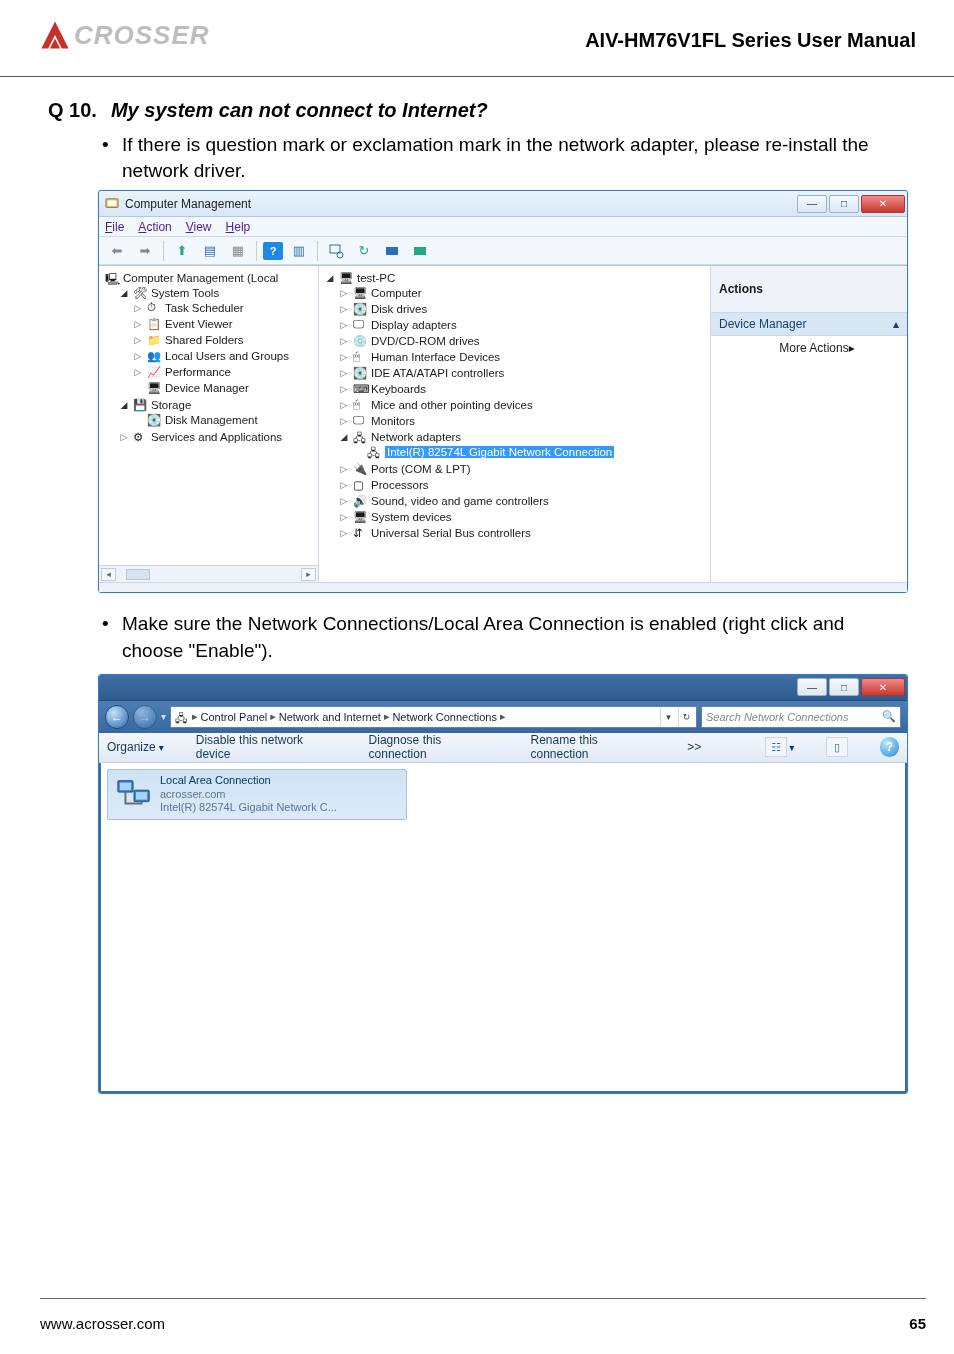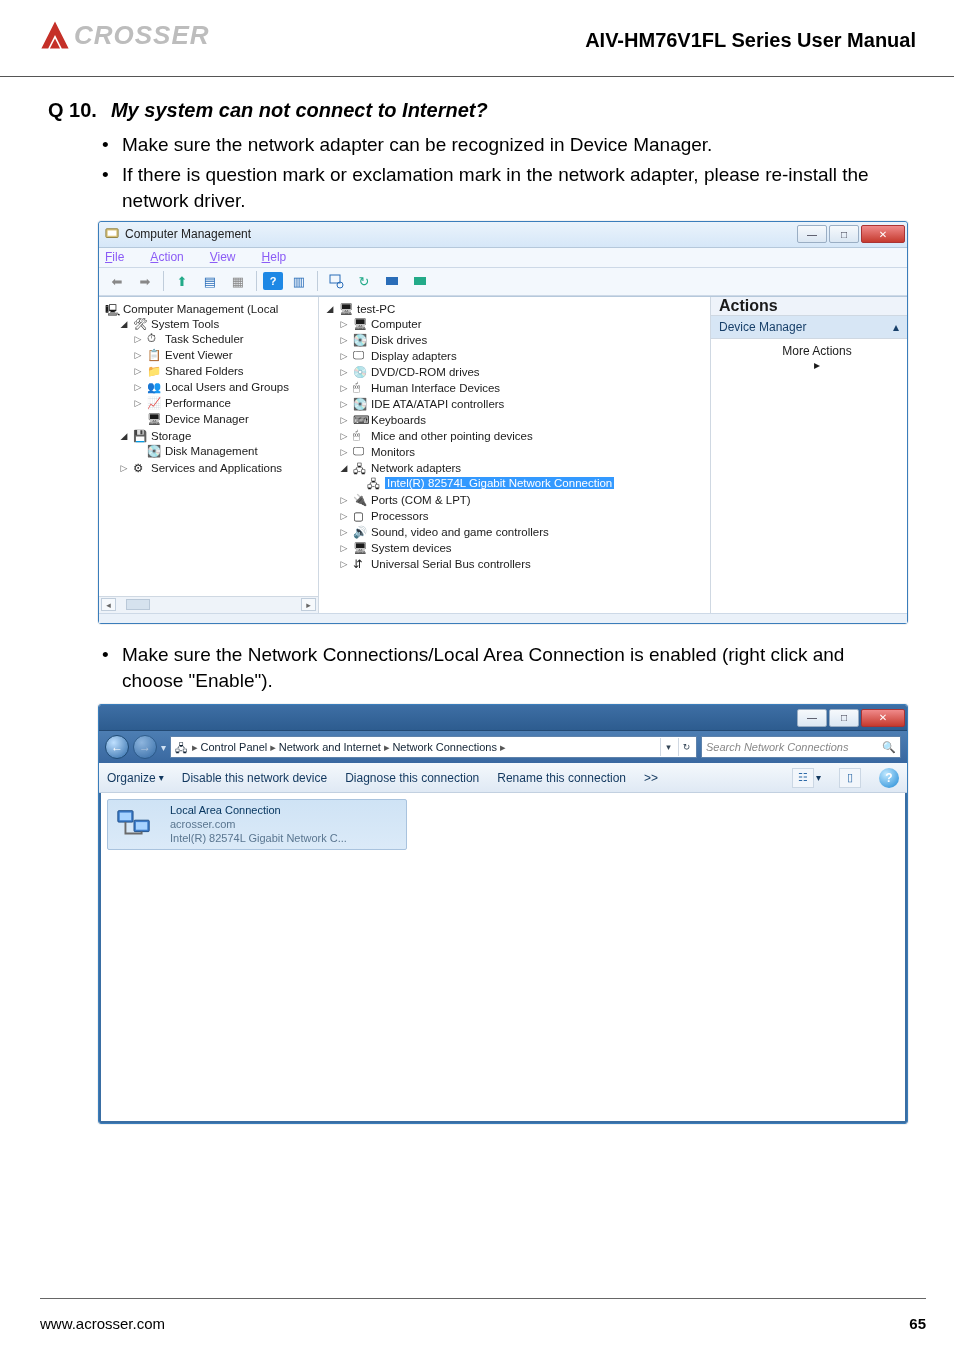--- a/index.html
+++ b/index.html
@@ -121,22 +121,22 @@
     width: 44px;
     background: linear-gradient(#f08a8a,#c53a2e);
     color:#fff; border-color:#a33;
   }
 
   .menubar {
     height: 20px;
     background:#f3f8fd;
     border-bottom:1px solid #cdd9e7;
     display:flex; align-items:center;
-    padding-left:6px; gap:26px;
-    font-size:12px; color:#8b5cf6;
+    padding-left:6px; gap:14px;
+    font-size:12px; color:#4c1d95;
   }
   .menubar span .ul { text-decoration: underline; }
 
   .toolbar {
     height: 28px;
     background:#f3f8fd;
     border-bottom:1px solid #cdd9e7;
     display:flex; align-items:center; gap:4px;
     padding-left:6px;
   }
@@ -182,34 +182,33 @@
   }
   .cm-left-scroll .arrow-btn {
     width:15px; height:13px; border:1px solid #c0cddb; background:#f6f9fc;
     display:flex;align-items:center;justify-content:center;
   }
   .cm-left-scroll .thumb { width:24px; height:11px; background:#d6e2ee; border:1px solid #b9c8d8; margin-left:10px;}
 
   .actions-head {
     background:#eef3fa;
     border-bottom:1px solid #cfd8e2;
-    padding:0 8px; font-weight:bold; font-size:16px;
+    padding:16px 8px; font-weight:bold; font-size:12px;
   }
   .actions-sub {
     background:#d7e6f5;
     border-bottom:1px solid #cfd8e2;
     padding:4px 8px;
     display:flex; justify-content:space-between; align-items:center;
     font-size:12px; color:#18406a;
   }
   .actions-item {
     padding:5px 8px 5px 24px;
     display:flex; justify-content:center; align-items:center;
     font-size:12px;
-    flex-direction:column;
   }
 
   .cm-status { height:10px; background:#eaf1f9; border-top:1px solid #cdd9e7;}
 
   
   .nc-window {
     margin-top: 10px;
     width: 810px;
     border: 1px solid #3a7dbb;
     border-radius: 3px;
@@ -260,21 +259,21 @@
     padding:0 4px;
     font-size:11px; color:#888; font-style:italic;
   }
   .search-box .mag { color:#2d6aa8; font-style:normal;}
 
   .nc-toolbar {
     height:30px;
     background: linear-gradient(#f4f8fc, #dfe9f4);
     border-bottom:1px solid #c2d0e0;
     display:flex; align-items:center;
-    padding: 0 8px; gap:18px;
+    padding: 0 8px; gap:32px;
     font-size:12px; color:#12385f;
   }
   .nc-toolbar .org { display:flex; align-items:center; gap:3px;}
   .nc-toolbar .spacer { flex:1; }
   .nc-toolbar .chev { font-size:10px; color:#12385f; }
   .nc-toolbar .ricon {
     width:22px; height:20px; border:1px solid #cbd7e4; background:#f2f6fb;
     display:flex;align-items:center;justify-content:center;font-size:11px;color:#2d6aa8;
   }
   .nc-toolbar .help {
@@ -287,21 +286,21 @@
 
   .nc-body {
     height: 330px;
     background:#fff;
     border:2px solid #3a6ea3;
     border-top:none;
     padding:6px;
   }
   .lac-tile {
     width: 300px;
-    display:flex; gap:16px;
+    display:flex; gap:6px;
     background: linear-gradient(180deg, #cfe3f5 0%, #dbeaf8 100%);
     border:1px solid #a9c3de;
     border-radius:2px;
     padding:4px 6px;
   }
   .lac-icon {
     width:40px; height:40px;
     display:flex; align-items:center; justify-content:center;
     position:relative;
   }
@@ -342,21 +341,20 @@
 </div>
 
 <div class="content">
   <div class="q-row">
     <div class="q-num">Q 10.</div>
     <div class="q-title">My system can not connect to Internet?</div>
   </div>
 
   <div class="indent-block">
     <ul class="bullets">
-      <li>Make sure the network adapter can be recognized in Device Manager.</li>
       <li>If there is question mark or exclamation mark in the network adapter, please re-install the network driver.</li>
     </ul>
 
     <div class="cm-window">
       <div class="titlebar">
         <div class="titlebar-left">
           <span class="ic">
             <svg viewBox="0 0 16 16">
                 <rect x="1" y="2" width="14" height="10" rx="1" fill="#d8c27a" stroke="#8a7a3a"></rect>
                 <rect x="3" y="4" width="10" height="6" fill="#fff"></rect>

